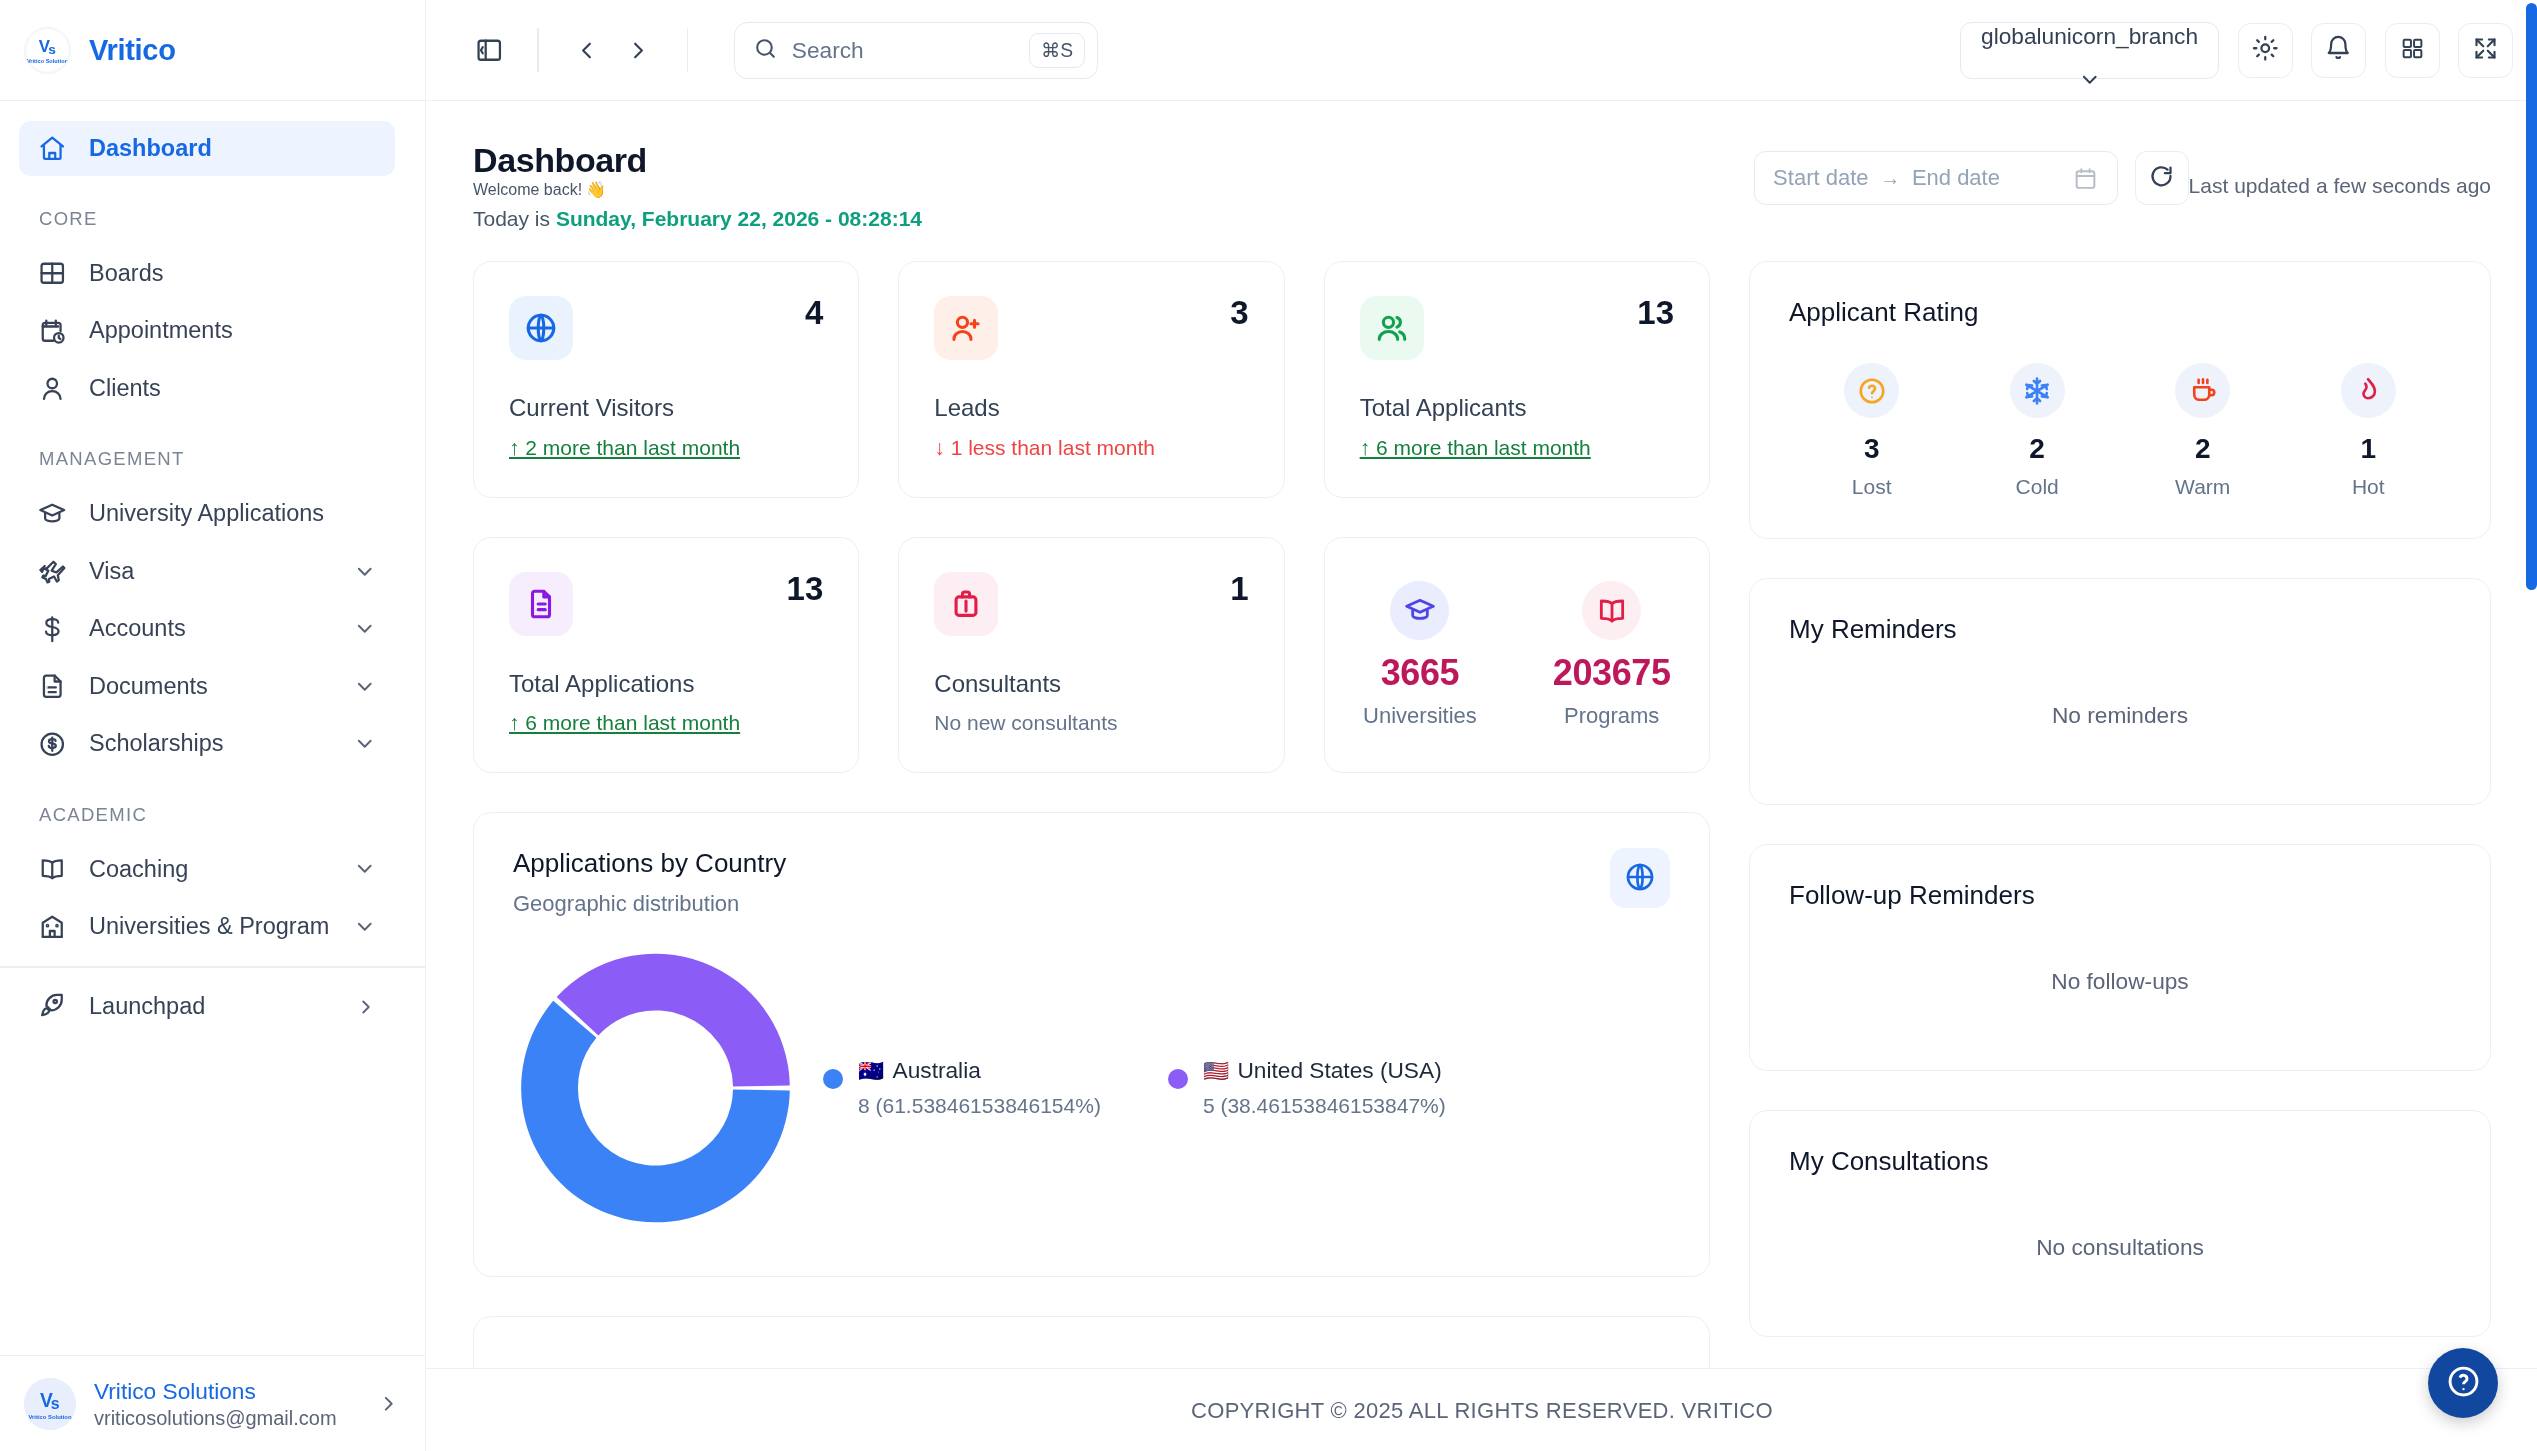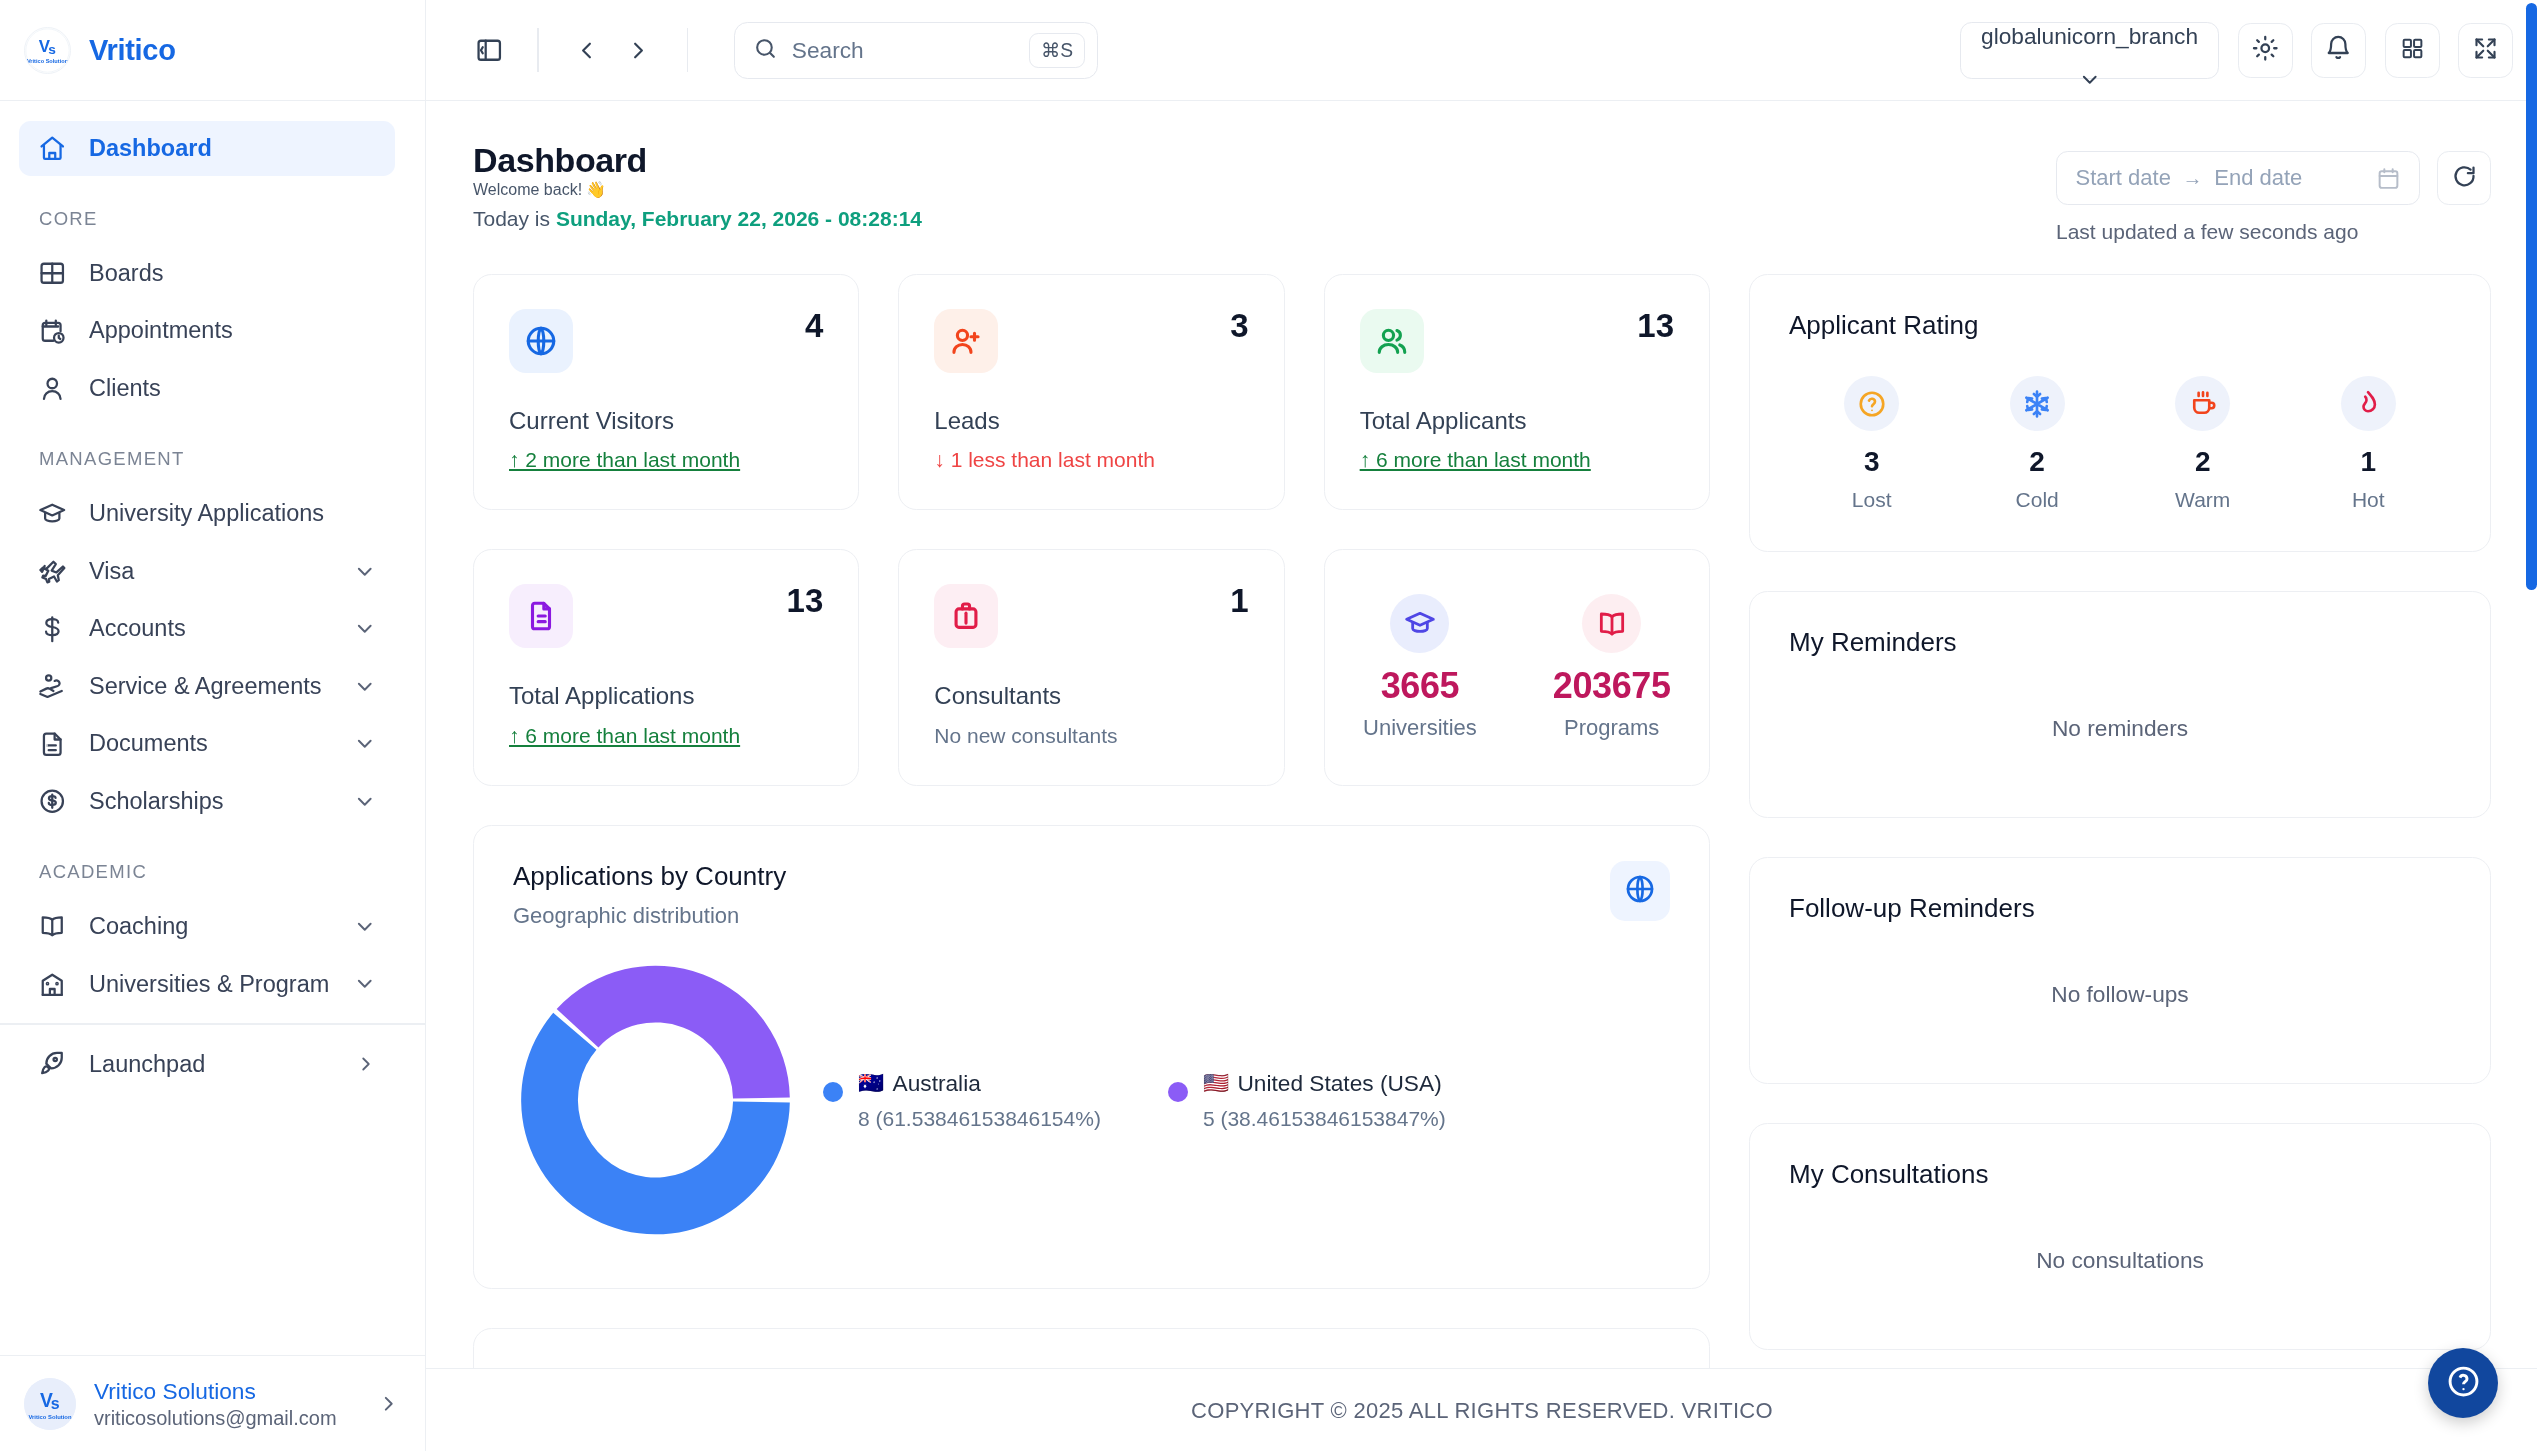--- a/index.html
+++ b/index.html
@@ -109,21 +109,21 @@
   }
   .page {
     padding: 40px 47px 0 47px;
   }
   .page-title { font-size: 34px; font-weight: 700; color: #0f172a; letter-spacing: -0.4px;}
   .welcome { font-size: 16px; color: #475569; }
   .today { font-size: 21px; color: #475569; margin-top: 8.4px; }
   .today b { color: #0e9f7e; font-weight: 700; }
 
   .head-row { display: flex; align-items: flex-start; }
-  .head-right { margin-left: auto; display: flex; flex-direction: column; align-items: flex-start; padding-top: 10px;}
+  .head-right { margin-left: auto; display: flex; flex-direction: row; align-items: center; padding-top: 10px;}
   .daterange-row { display: flex; align-items: center; gap: 17px; }
   .daterange {
     width: 364px; height: 54px; border: 1.7px solid #e6e9ef; border-radius: 11.7px;
     display: flex; align-items: center; padding: 0 18.5px; gap: 11.7px; font-size: 22px; color: #94a3b8;
     cursor: text;
   }
   .daterange .arrow { color:#94a3b8; font-size: 20px;}
   .daterange .cal { margin-left: auto; display: flex; }
   .refresh-btn {
     width: 54px; height: 54px; border: 1.7px solid #e9ecf1; border-radius: 11.7px;
@@ -310,36 +310,20 @@
         </span>
       </div>
       <div class="nav-item">
         <span class="nav-icon">
           <svg viewBox="0 0 24 24">
               <path d="M12 2v20"></path>
               <path d="M17 6.5c0-2-2.2-3-5-3s-5 1-5 3.2 2 2.9 5 3.4 5.3 1.3 5.3 3.6-2.3 3.3-5.3 3.3-5.2-1-5.2-3"></path>
             </svg>
         </span>
         <span>Accounts</span>
-        <span class="chev">
-          <svg viewBox="0 0 24 24" width="23.5" height="23.5" fill="none" stroke="currentColor" stroke-width="2" stroke-linecap="round" stroke-linejoin="round">
-              <path d="m6 9 6 6 6-6"></path>
-            </svg>
-        </span>
-      </div>
-      <div class="nav-item">
-        <span class="nav-icon">
-          <svg viewBox="0 0 24 24">
-              <circle cx="9" cy="5" r="2.2"></circle>
-              <path d="M14 7.5c1.6-.8 3.4-.2 4 1.2.6 1.4-.4 2.9-2 3.3l-5 1.6"></path>
-              <path d="M2 16.5 7 14c1-.5 2-.4 3 .2l3 1.8"></path>
-              <path d="M2 18.5 8 21l12-5"></path>
-            </svg>
-        </span>
-        <span>Service &amp; Agreements</span>
         <span class="chev">
           <svg viewBox="0 0 24 24" width="23.5" height="23.5" fill="none" stroke="currentColor" stroke-width="2" stroke-linecap="round" stroke-linejoin="round">
               <path d="m6 9 6 6 6-6"></path>
             </svg>
         </span>
       </div>
       <div class="nav-item">
         <span class="nav-icon">
           <svg viewBox="0 0 24 24">
               <path d="M14 3H7a2 2 0 0 0-2 2v14a2 2 0 0 0 2 2h10a2 2 0 0 0 2-2V8l-5-5Z"></path>

